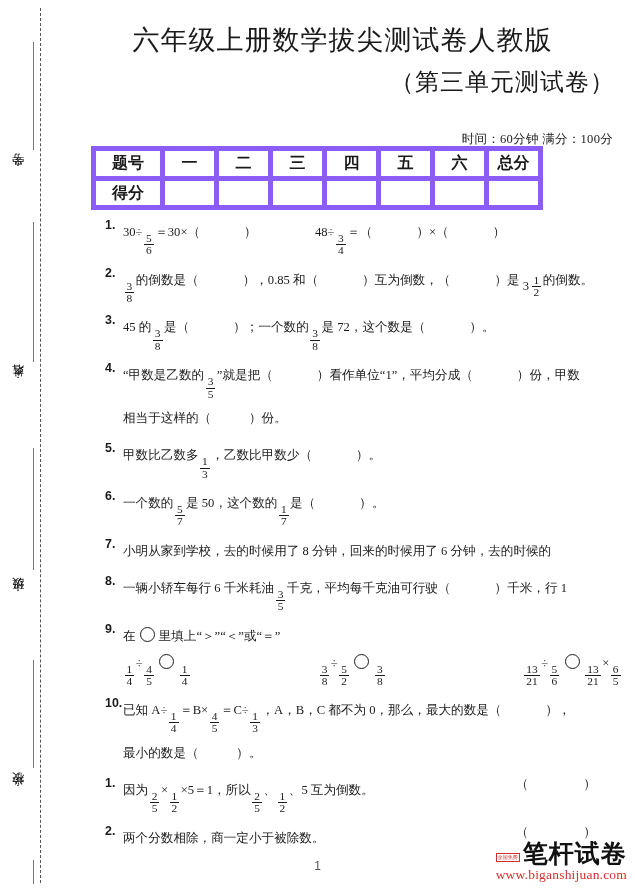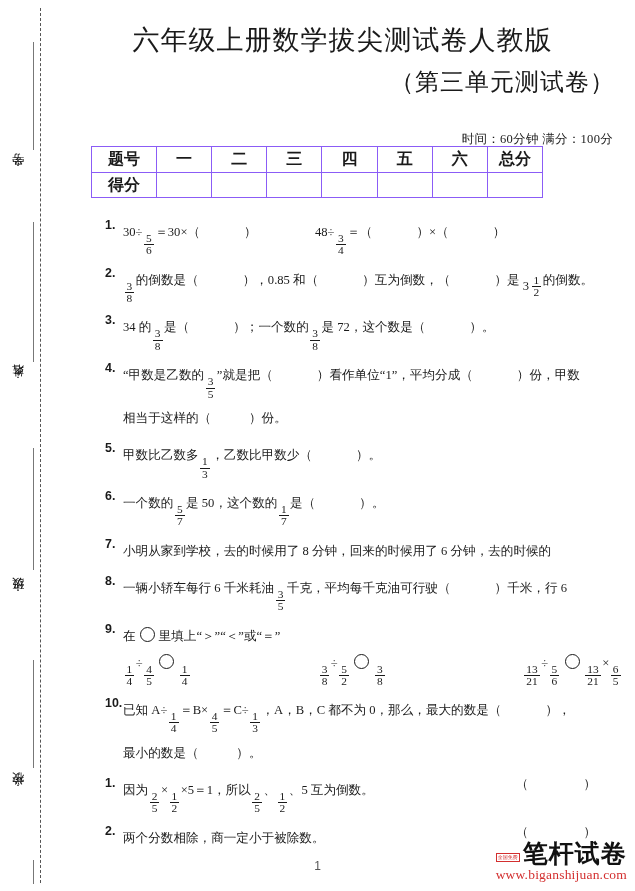--- a/index.html
+++ b/index.html
@@ -50,21 +50,21 @@
     position:absolute;right:22px;top:131px;
     font-size:12.5px;letter-spacing:.3px;
   }
 
   
   .scoretable{
     position:absolute;left:91px;top:146px;width:452px;
     border-collapse:collapse;table-layout:fixed;
   }
   .scoretable td{
-    border:1px solid #8b5cf6;height:23px;text-align:center;
+    border:5px solid #8b5cf6;height:23px;text-align:center;
     font-size:16px;font-weight:bold;
     font-family:"Liberation Sans","DejaVu Sans",sans-serif;
   }
   .scoretable td.lbl{width:62px;}
   .scoretable tr.blank td{height:22px;}
 
   
   .content{position:absolute;left:57px;top:212px;width:565px;font-size:12.6px;}
   .sechead{
     font-family:"Liberation Sans","DejaVu Sans",sans-serif;
@@ -210,21 +210,21 @@
               <span class="nu">1</span>
               <span class="de">2</span>
             </span>
           </span><span>的倒数。</span>
       </span>
     </div>
 
     <div class="q">
       <span class="qnum">3.</span>
       <span class="qbody">
-        <span>34 的</span><span class="fr">
+        <span>45 的</span><span class="fr">
             <span class="nu">3</span>
             <span class="de">8</span>
           </span><span>是（</span><span class="blank-sp"></span><span>）；一个数的</span><span class="fr">
             <span class="nu">3</span>
             <span class="de">8</span>
           </span><span>是 72，这个数是（</span><span class="blank-sp"></span><span>）。</span>
       </span>
     </div>
 
     <div class="q">
@@ -265,21 +265,21 @@
       <span class="qnum">7.</span>
       <span class="qbody">小明从家到学校，去的时候用了 8 分钟，回来的时候用了 6 分钟，去的时候的</span>
     </div>
 
     <div class="q">
       <span class="qnum">8.</span>
       <span class="qbody">
         <span>一辆小轿车每行 6 千米耗油</span><span class="fr">
             <span class="nu">3</span>
             <span class="de">5</span>
-          </span><span>千克，平均每千克油可行驶（</span><span class="blank-sp"></span><span>）千米，行 6</span>
+          </span><span>千克，平均每千克油可行驶（</span><span class="blank-sp"></span><span>）千米，行 1</span>
       </span>
     </div>
 
     <div class="q">
       <span class="qnum">9.</span>
       <span class="qbody">
         <span>在</span><span class="circ"></span><span>里填上“＞”“＜”或“＝”</span>
       </span>
     </div>
     <div class="row9">

